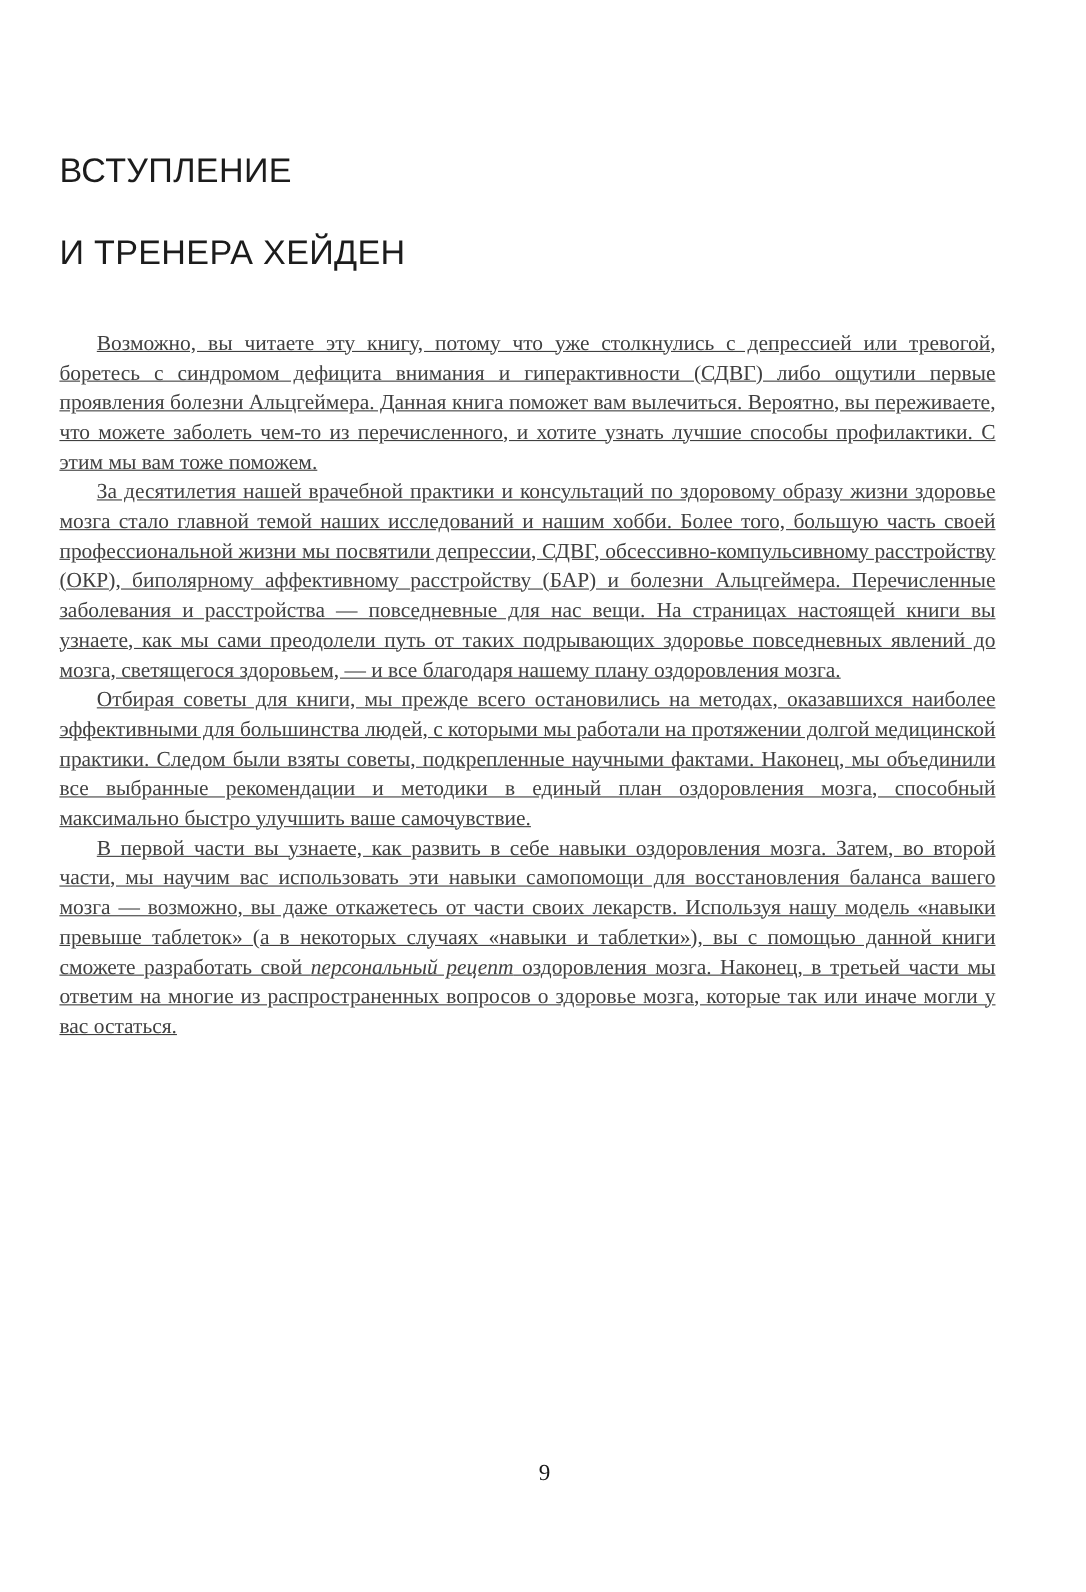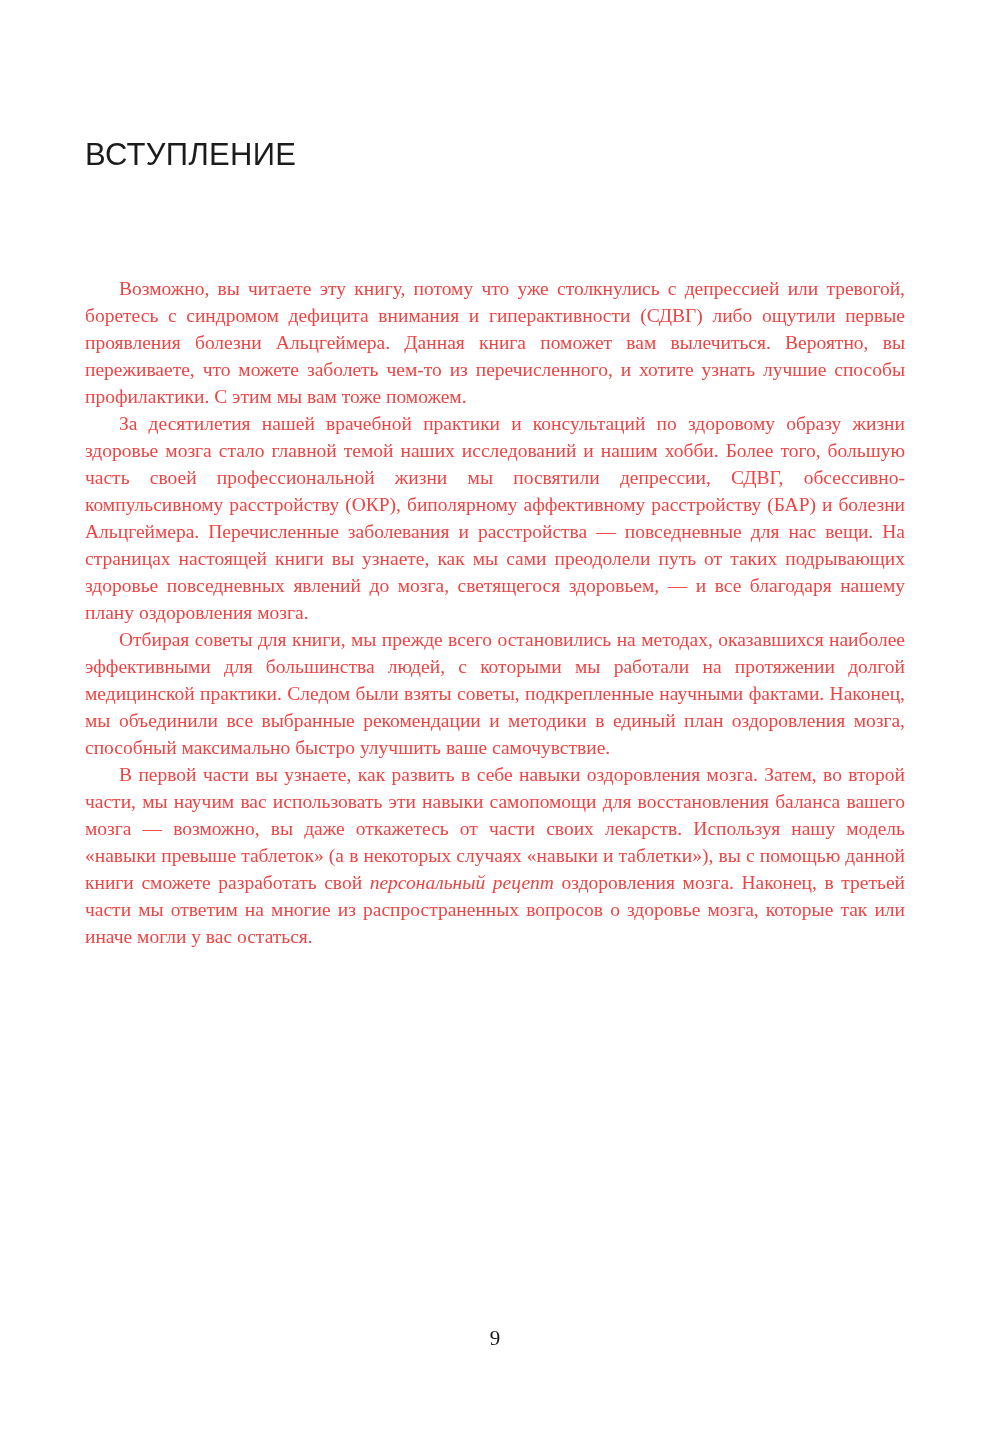--- a/index.html
+++ b/index.html
@@ -9,40 +9,41 @@
   }
   .page {
     position: relative;
     width: 987px;
     height: 1447px;
     margin: 0 auto;
     background: #ffffff;
     overflow: hidden;
   }
   .content {
-    padding: 0 82px 0 85px;
+    padding: 0 82px 0 54px;
   }
   .title {
     margin: 0;
     padding-top: 136px;
     font-family: "Liberation Sans", sans-serif;
     font-size: 31px;
     line-height: 1.21;
     font-weight: 500;
     letter-spacing: 0.3px;
     color: #1c1c1c;
   }
   .body-text {
-    margin-top: 64px;
+    margin-top: 50px;
     font-family: "Liberation Serif", "DejaVu Serif", serif;
     font-size: 19.5px;
     line-height: 27px;
-    color: #ef4444;
+    color: #404040;
     text-align: justify;
     hyphens: auto;
+    text-decoration: underline;
     -webkit-hyphens: auto;
   }
   .para {
     margin: 0;
     text-indent: 34px;
   }
   .italic {
     font-style: italic;
   }
   .page-number {
@@ -57,20 +58,21 @@
   }
 </style>
 </head>
 <body>
 
 <div class="page">
   <div class="content">
     <h1 class="title">
       <span>ВСТУПЛЕНИЕ</span><br>
       <br>
+      <span>И ТРЕНЕРА ХЕЙДЕН</span>
     </h1>
     <div class="body-text">
       <p class="para">Возможно, вы читаете эту книгу, потому что уже столкнулись с депрессией или тревогой, боретесь с синдромом дефицита внимания и гиперактивности (СДВГ) либо ощутили первые проявления болезни Альцгеймера. Данная книга поможет вам вылечиться. Вероятно, вы переживаете, что можете заболеть чем-то из перечисленного, и хотите узнать лучшие способы профилактики. С этим мы вам тоже поможем.</p>
       <p class="para">За десятилетия нашей врачебной практики и консультаций по здоровому образу жизни здоровье мозга стало главной темой наших исследований и нашим хобби. Более того, большую часть своей профессиональной жизни мы посвятили депрессии, СДВГ, обсессивно-компульсивному расстройству (ОКР), биполярному аффективному расстройству (БАР) и болезни Альцгеймера. Перечисленные заболевания и расстройства — повседневные для нас вещи. На страницах настоящей книги вы узнаете, как мы сами преодолели путь от таких подрывающих здоровье повседневных явлений до мозга, светящегося здоровьем, — и все благодаря нашему плану оздоровления мозга.</p>
       <p class="para">Отбирая советы для книги, мы прежде всего остановились на методах, оказавшихся наиболее эффективными для большинства людей, с которыми мы работали на протяжении долгой медицинской практики. Следом были взяты советы, подкрепленные научными фактами. Наконец, мы объединили все выбранные рекомендации и методики в единый план оздоровления мозга, способный максимально быстро улучшить ваше самочувствие.</p>
       <p class="para"><span>В первой части вы узнаете, как развить в себе навыки оздоровления мозга. Затем, во второй части, мы научим вас использовать эти навыки самопомощи для восстановления баланса вашего мозга — возможно, вы даже откажетесь от части своих лекарств. Используя нашу модель «навыки превыше таблеток» (а в некоторых случаях «навыки и таблетки»), вы с помощью данной книги сможете разработать свой </span><span class="italic">персональный рецепт</span><span> оздоровления мозга. Наконец, в третьей части мы ответим на многие из распространенных вопросов о здоровье мозга, которые так или иначе могли у вас остаться.</span></p>
     </div>
   </div>
   <div class="page-number">9</div>
 </div>

